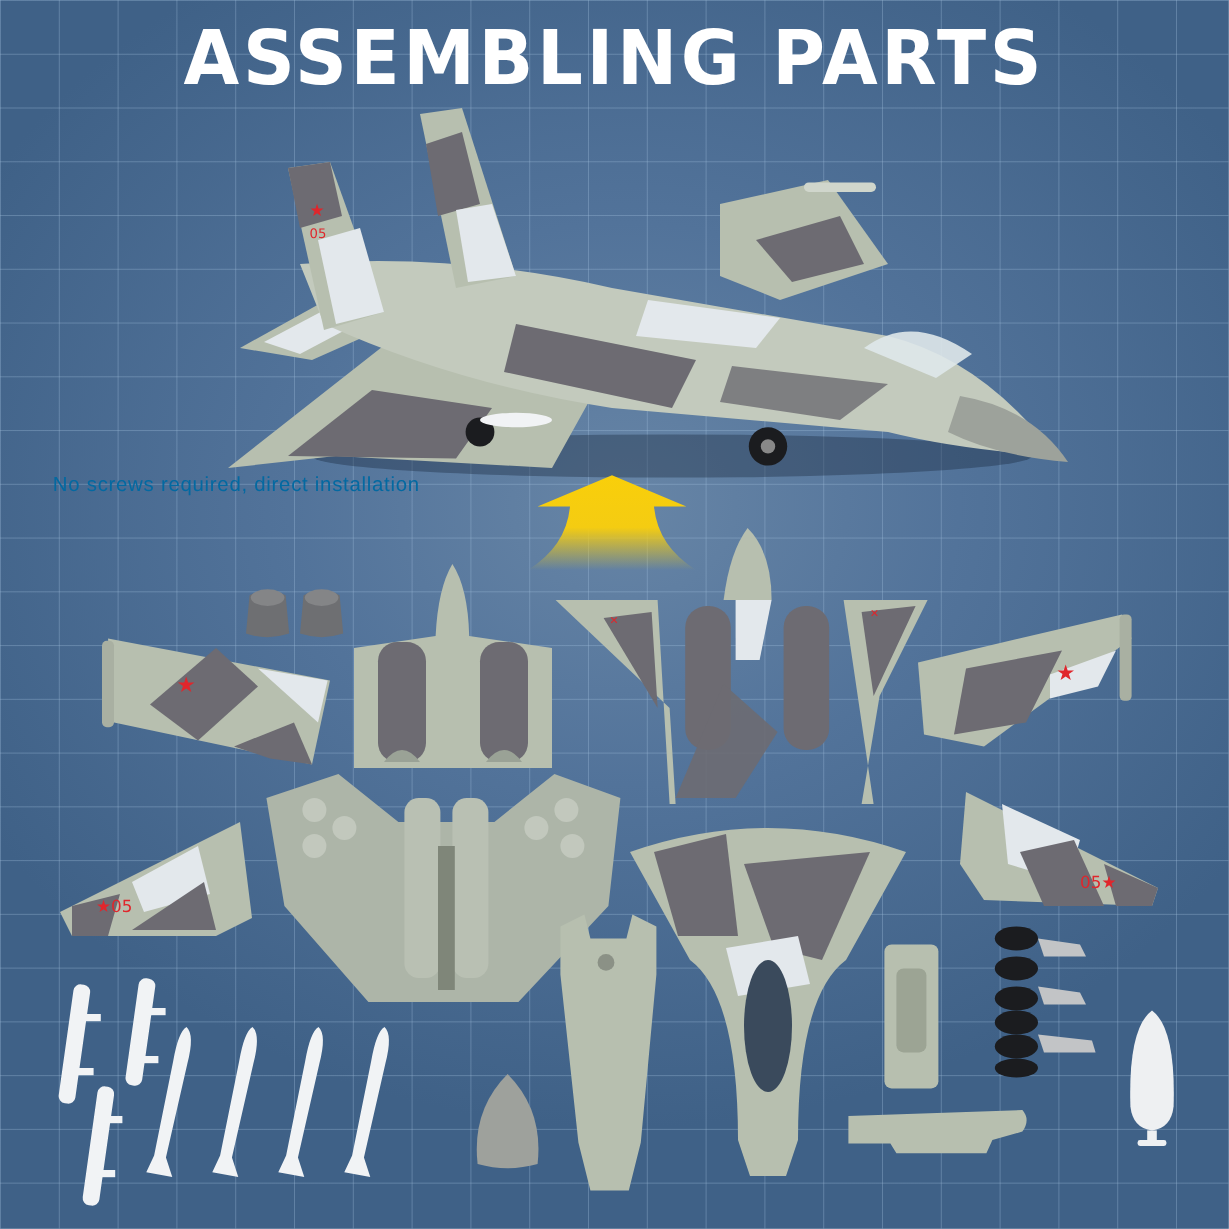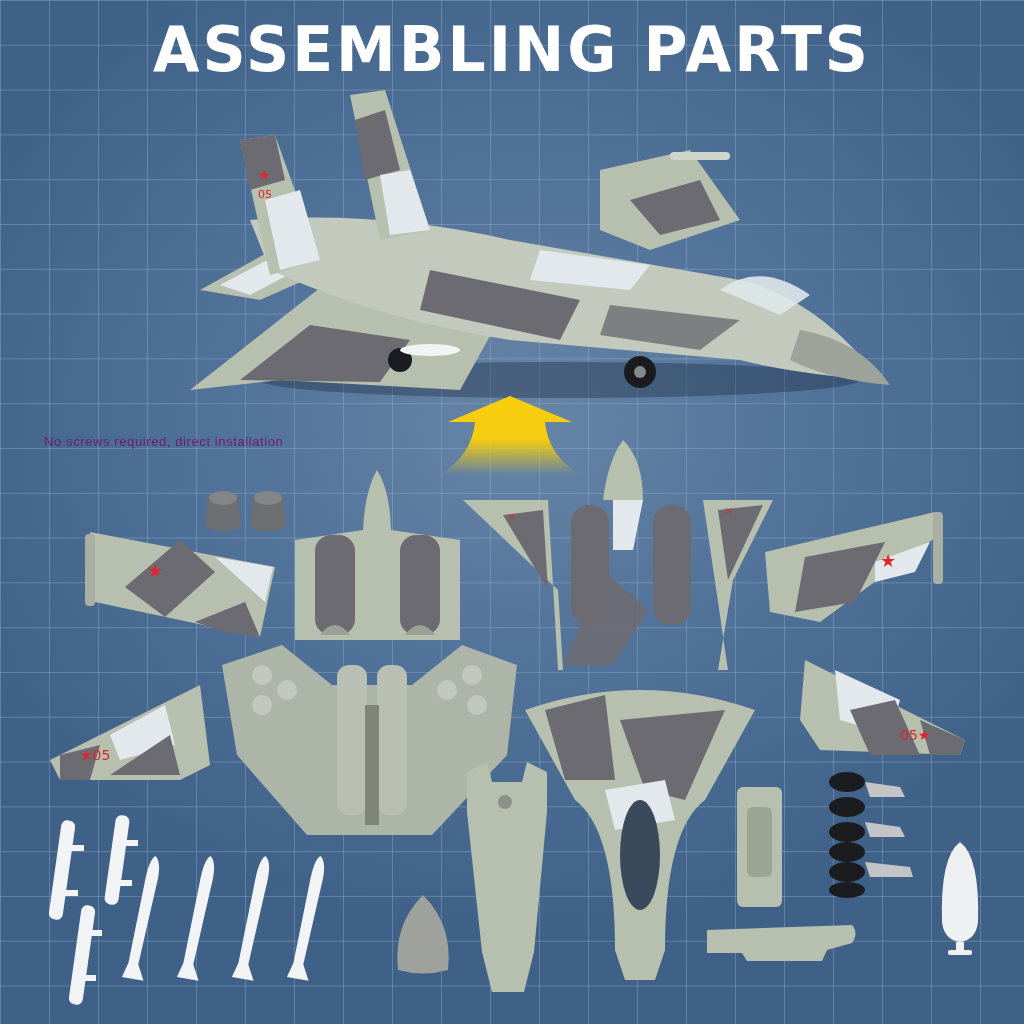--- a/index.html
+++ b/index.html
@@ -7,22 +7,22 @@
     font-family:"DejaVu Sans",sans-serif;
     background:radial-gradient(ellipse 620px 520px at 520px 420px,#6785a6 0%,#52739a 45%,#3f6187 100%);}
   .grid{position:absolute;inset:0;
     background-image:
       linear-gradient(to right,rgba(160,190,220,.35) 1px,transparent 1px),
       linear-gradient(to bottom,rgba(160,190,220,.35) 1px,transparent 1px);
     background-size:49px 44.8px;background-position:0 0;}
   .title{position:absolute;top:14px;left:0;width:1024px;text-align:center;
     font-family:"DejaVu Sans",sans-serif;font-weight:bold;font-size:60px;letter-spacing:3px;
     color:#fff;transform:scaleY(1.05);}
-  .caption{position:absolute;left:44px;top:394px;color:#701a75;font-size:13px;letter-spacing:.6px;
-    font-family:"Liberation Sans",sans-serif;margin-top:40px;}
+  .caption{position:absolute;left:44px;top:394px;color:#0369a1;font-size:17px;letter-spacing:.6px;
+    font-family:"Liberation Sans",sans-serif;}
   svg{position:absolute;overflow:visible;}
 </style>
 </head>
 <body>
 
 <div class="grid"></div>
 
 <div class="title">ASSEMBLING PARTS</div>
 
 <svg style="left:180px;top:90px" width="720" height="320" viewBox="0 0 720 320">

